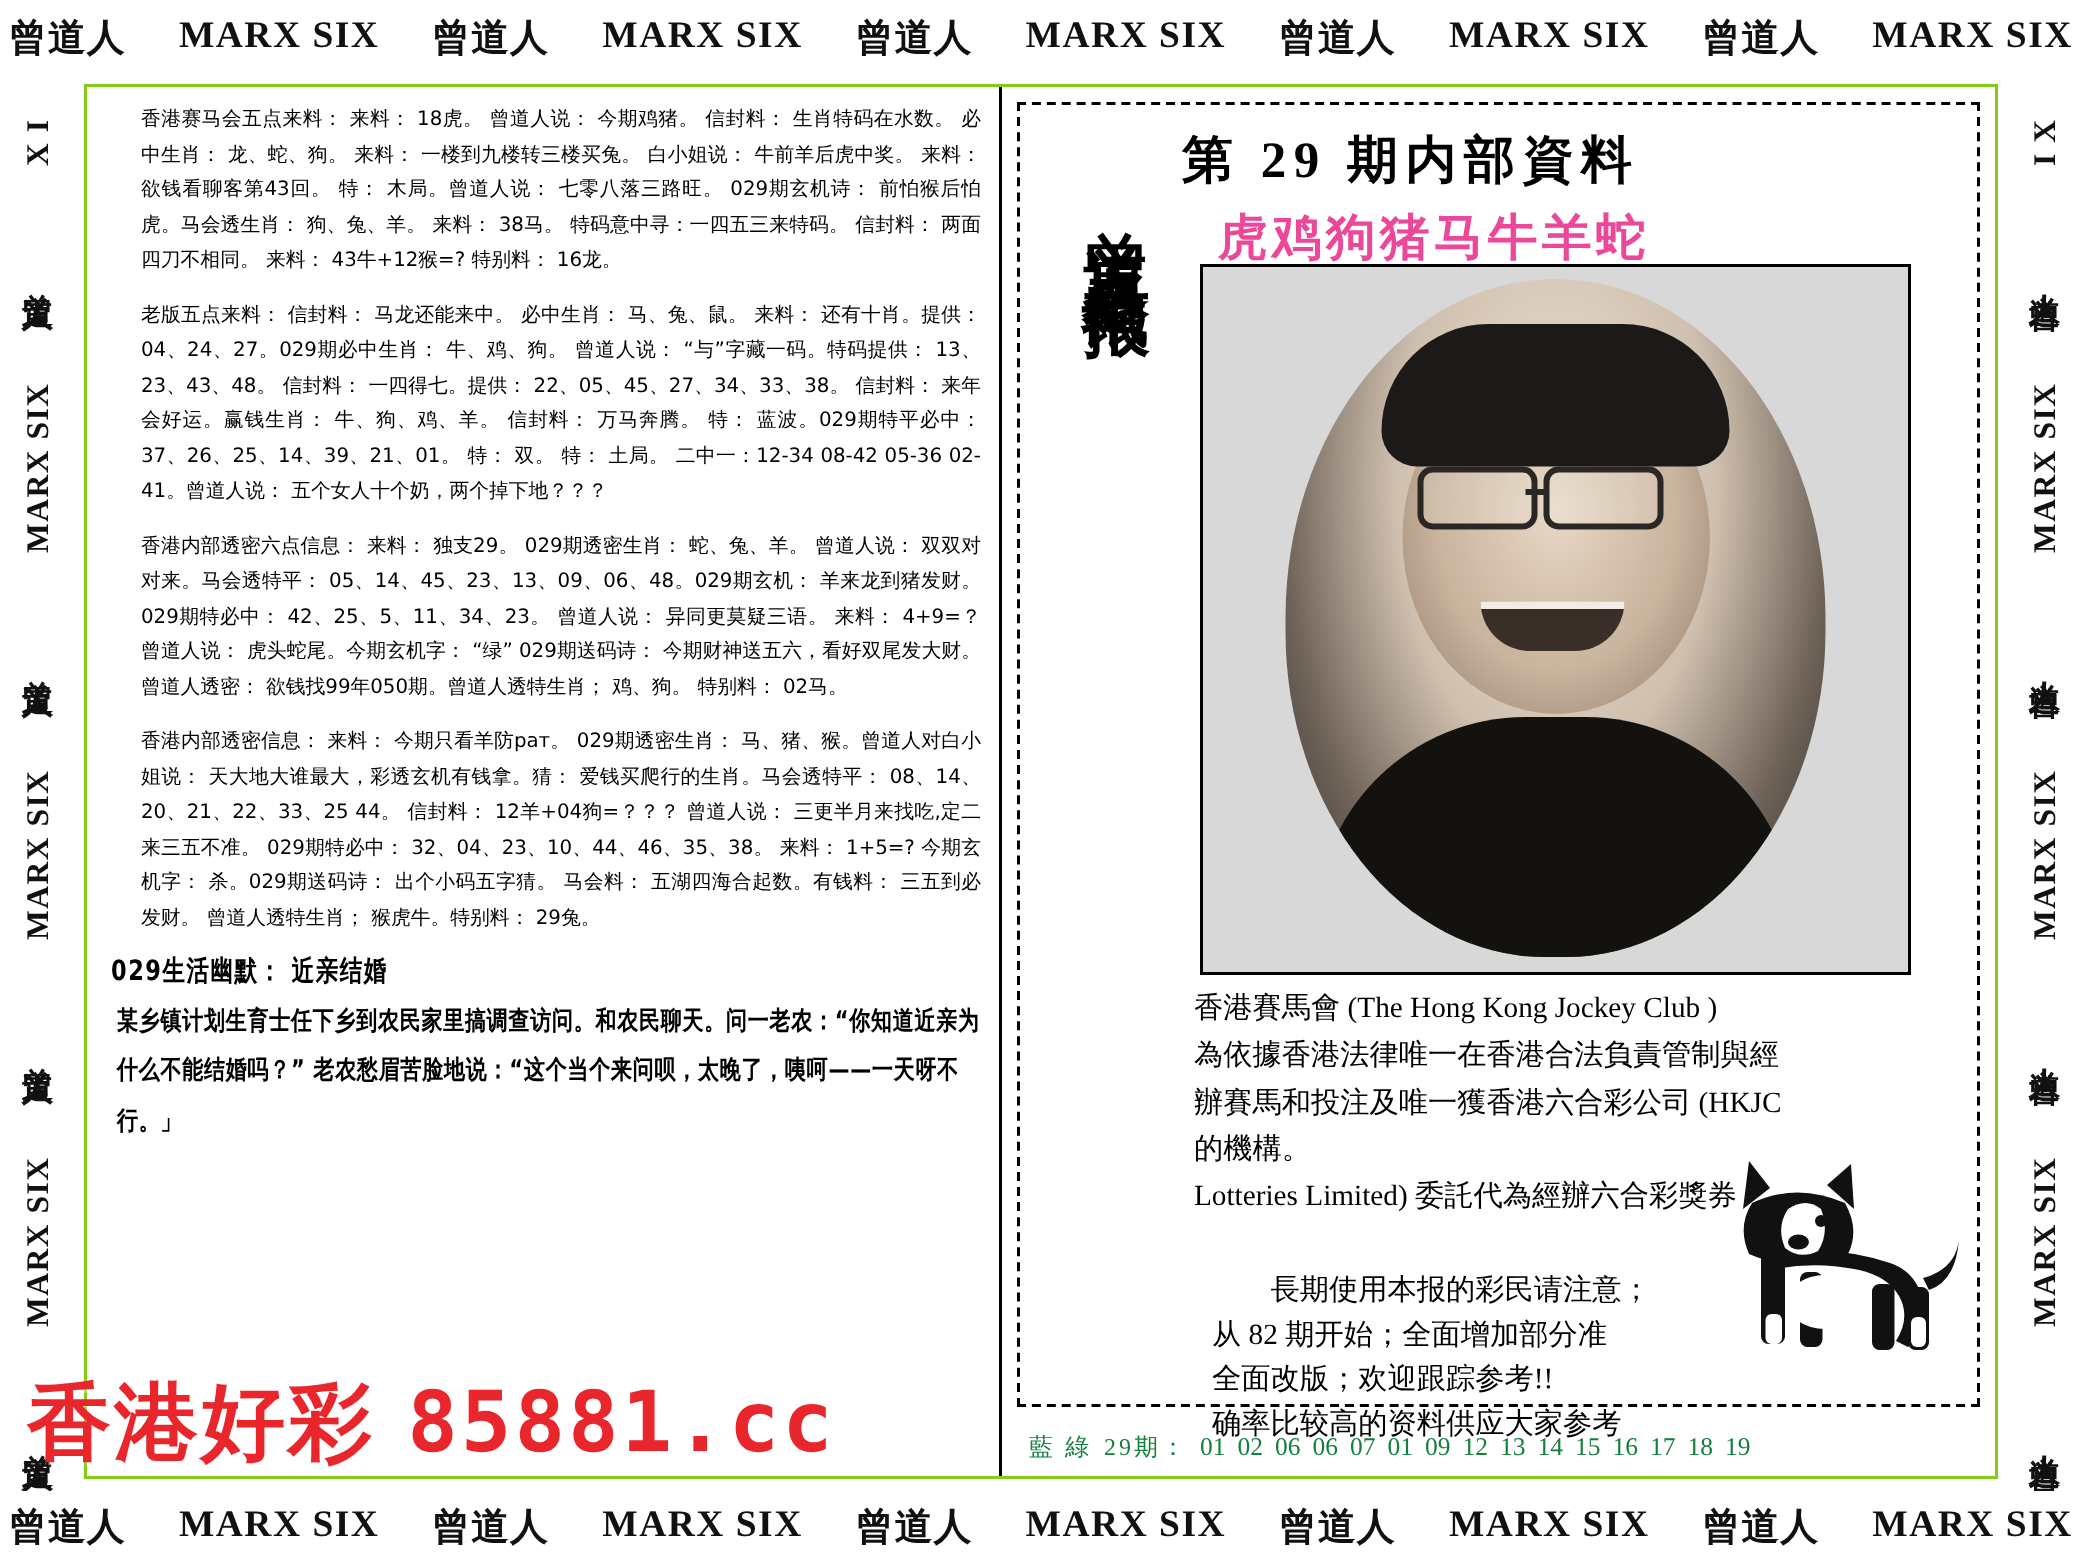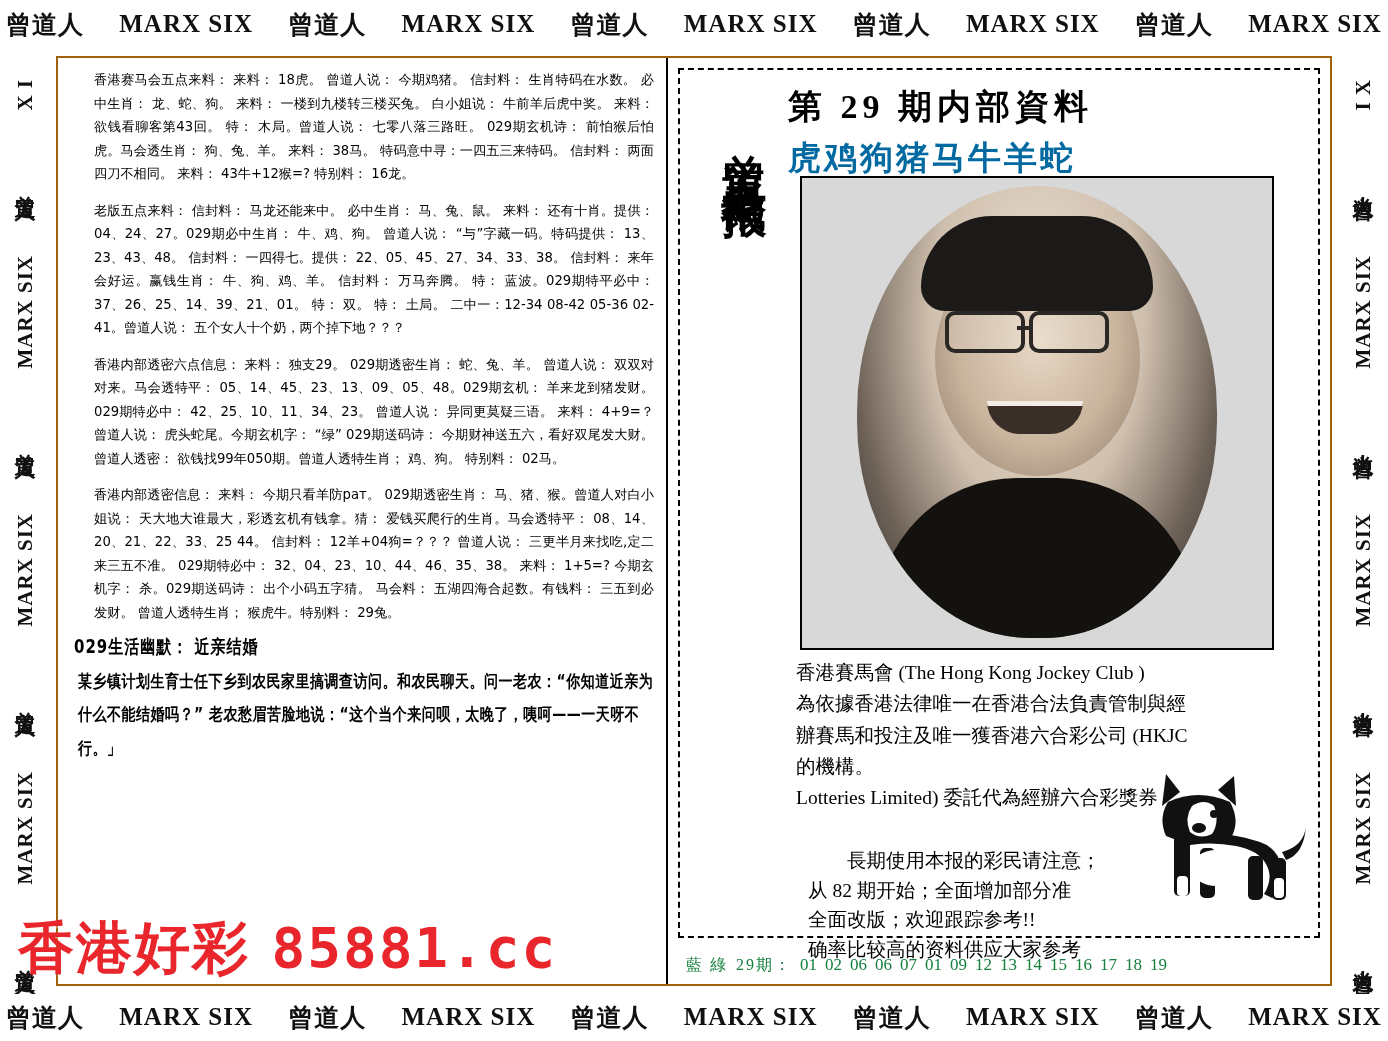--- a/index.html
+++ b/index.html
@@ -45,21 +45,21 @@
     top:44px;right:2px;width:46px;height:950px;
     display:flex;flex-direction:column;align-items:center;justify-content:space-around;
     font-size:21px;
   }
   .vert{writing-mode:vertical-rl;text-orientation:upright;letter-spacing:2px;}
   .vert-rot{writing-mode:vertical-rl;transform:rotate(180deg);letter-spacing:1px;text-orientation:mixed;}
 
   .frame{
     position:absolute;
     top:56px;left:56px;width:1276px;height:930px;
-    border:2px solid #a16207;
+    border:2px solid #84cc16;
     box-sizing:border-box;
     display:flex;
   }
   
   .left-col{
     width:610px;height:100%;
     box-sizing:border-box;
     border-right:2px solid #000;
     padding:10px 12px 4px 14px;
     position:relative;
@@ -106,24 +106,24 @@
     box-sizing:border-box;
   }
   .issue-title{
     position:absolute;top:26px;left:120px;
     font-family:"Liberation Serif",serif;
     font-weight:bold;font-size:34px;
     letter-spacing:5px;color:#000;
     white-space:nowrap;
   }
   .zodiac-line{
-    position:absolute;top:78px;left:120px;
+    position:absolute;top:78px;left:144px;
     font-family:"Liberation Serif",serif;
     font-weight:bold;font-size:33px;
-    letter-spacing:3px;color:#0369a1;
+    letter-spacing:3px;color:#ec4899;
     white-space:nowrap;
   }
   .vert-title{
     position:absolute;top:60px;left:24px;
     width:80px;
     writing-mode:vertical-rl;text-orientation:upright;
     font-family:"Liberation Serif",serif;
     font-weight:bold;
     font-size:45px;
     line-height:1.25;
@@ -261,21 +261,21 @@
     <span class="vert">人道曾</span>
     <span class="vert-rot">MARX SIX</span>
     <span class="vert">人道曾</span>
   </div>
 
   <div class="frame">
 
     <div class="left-col">
       <div class="para indent">香港赛马会五点来料： 来料： 18虎。 曾道人说： 今期鸡猪。 信封料： 生肖特码在水数。 必中生肖： 龙、蛇、狗。 来料： 一楼到九楼转三楼买兔。 白小姐说： 牛前羊后虎中奖。 来料： 欲钱看聊客第43回。 特： 木局。曾道人说： 七零八落三路旺。 029期玄机诗： 前怕猴后怕虎。马会透生肖： 狗、兔、羊。 来料： 38马。 特码意中寻：一四五三来特码。 信封料： 两面四刀不相同。 来料： 43牛+12猴=? 特别料： 16龙。</div>
       <div class="para indent">老版五点来料： 信封料： 马龙还能来中。 必中生肖： 马、兔、鼠。 来料： 还有十肖。提供： 04、24、27。029期必中生肖： 牛、鸡、狗。 曾道人说： “与”字藏一码。特码提供： 13、23、43、48。 信封料： 一四得七。提供： 22、05、45、27、34、33、38。 信封料： 来年会好运。赢钱生肖： 牛、狗、鸡、羊。 信封料： 万马奔腾。 特： 蓝波。029期特平必中： 37、26、25、14、39、21、01。 特： 双。 特： 土局。 二中一：12-34 08-42 05-36 02-41。曾道人说： 五个女人十个奶，两个掉下地？？？</div>
-      <div class="para indent">香港内部透密六点信息： 来料： 独支29。 029期透密生肖： 蛇、兔、羊。 曾道人说： 双双对对来。马会透特平： 05、14、45、23、13、09、05、48。029期玄机： 羊来龙到猪发财。 029期特必中： 42、25、10、11、34、23。 曾道人说： 异同更莫疑三语。 来料： 4+9=？ 曾道人说： 虎头蛇尾。今期玄机字： “绿” 029期送码诗： 今期财神送五六，看好双尾发大财。曾道人透密： 欲钱找99年050期。曾道人透特生肖； 鸡、狗。 特别料： 02马。</div>
+      <div class="para indent">香港内部透密六点信息： 来料： 独支29。 029期透密生肖： 蛇、兔、羊。 曾道人说： 双双对对来。马会透特平： 05、14、45、23、13、09、06、48。029期玄机： 羊来龙到猪发财。 029期特必中： 42、25、5、11、34、23。 曾道人说： 异同更莫疑三语。 来料： 4+9=？ 曾道人说： 虎头蛇尾。今期玄机字： “绿” 029期送码诗： 今期财神送五六，看好双尾发大财。曾道人透密： 欲钱找99年050期。曾道人透特生肖； 鸡、狗。 特别料： 02马。</div>
       <div class="para indent">香港内部透密信息： 来料： 今期只看羊防рат。 029期透密生肖： 马、猪、猴。曾道人对白小姐说： 天大地大谁最大，彩透玄机有钱拿。猜： 爱钱买爬行的生肖。马会透特平： 08、14、20、21、22、33、25 44。 信封料： 12羊+04狗=？？？ 曾道人说： 三更半月来找吃,定二来三五不准。 029期特必中： 32、04、23、10、44、46、35、38。 来料： 1+5=? 今期玄机字： 杀。029期送码诗： 出个小码五字猜。 马会料： 五湖四海合起数。有钱料： 三五到必发财。 曾道人透特生肖； 猴虎牛。特别料： 29兔。</div>
 
       <div class="joke-title">029生活幽默： 近亲结婚</div>
       <div class="joke-body">
         <p>某乡镇计划生育士任下乡到农民家里搞调查访问。和农民聊天。问一老农：“你知道近亲为什么不能结婚吗？” 老农愁眉苦脸地说：“这个当个来问呗，太晚了，咦呵——一天呀不行。」</p>
       </div>
     </div>
 
     <div class="right-col">
       <div class="inner-dash"></div>

